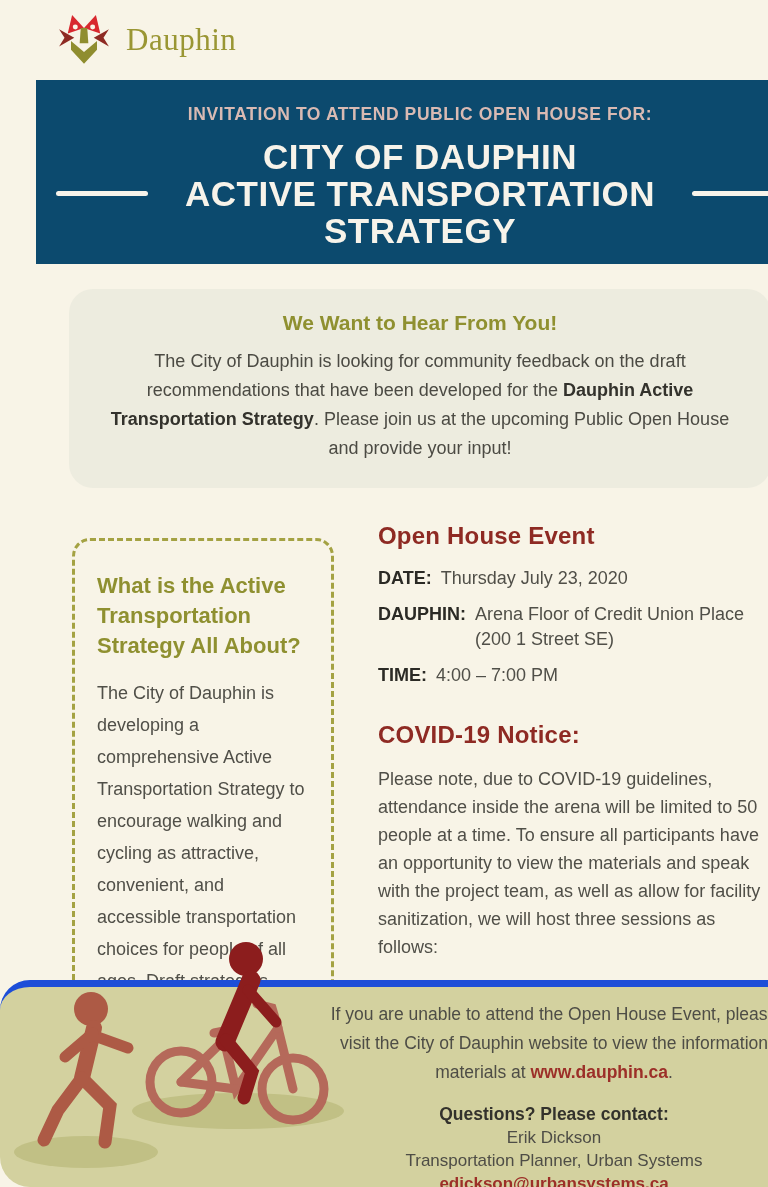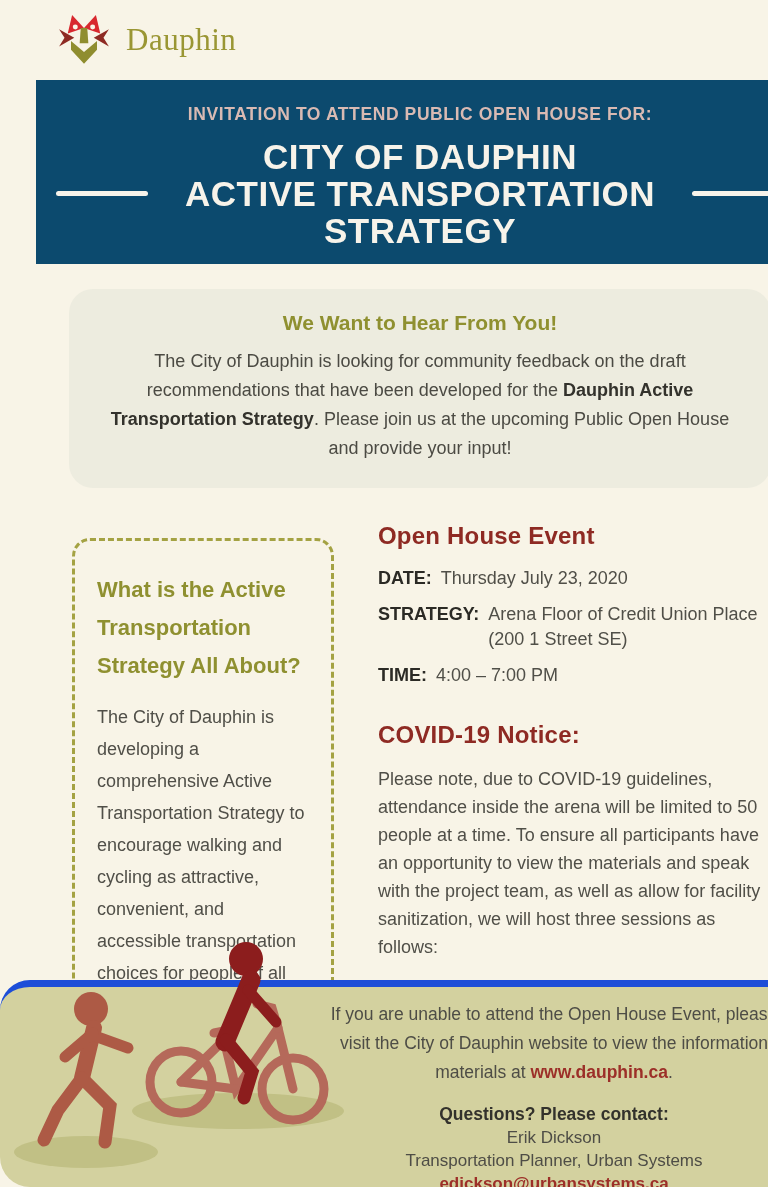--- a/index.html
+++ b/index.html
@@ -27,21 +27,21 @@
   .intro-heading { font-size:21px; font-weight:700; color:#8f9030; margin:0 0 12px; }
   .intro-body { font-size:18px; line-height:29px; color:#4b4a43; margin:0; }
   .intro-body .bold { font-weight:700; color:#33322c; }
 
   
   .main { display:flex; gap:44px; padding:34px 30px 0 36px; align-items:flex-start; }
   .about-box {
     width:262px; flex:0 0 auto; box-sizing:border-box; margin-top:16px;
     border:3px dashed #a4a243; border-radius:18px; padding:30px 22px 36px;
   }
-  .about-heading { font-size:22px; line-height:38px; font-weight:700; color:#8f9030; margin:0 0 16px; }
+  .about-heading { font-size:22px; line-height:30px; font-weight:700; color:#8f9030; margin:0 0 16px; }
   .about-body { font-size:18px; line-height:32px; color:#504f48; margin:0; }
 
   .right-col { flex:1; min-width:0; }
   .section-heading { font-size:24px; font-weight:800; color:#8e2a23; margin:0 0 16px; letter-spacing:0.2px; }
   .detail-row { display:flex; gap:9px; margin-bottom:11px; font-size:18px; line-height:25px; }
   .detail-label { font-weight:700; color:#2b2a25; white-space:nowrap; }
   .detail-value { color:#504f48; }
 
   .covid-heading { margin-top:33px; }
   .covid-body { font-size:18px; line-height:28px; color:#504f48; margin:14px 0 0; }
@@ -106,21 +106,21 @@
     </aside>
 
     <div class="right-col">
       <h3 class="section-heading">Open House Event</h3>
 
       <div class="detail-row">
         <span class="detail-label">DATE:</span>
         <span class="detail-value">Thursday July 23, 2020</span>
       </div>
       <div class="detail-row">
-        <span class="detail-label">STRATEGY:</span>
+        <span class="detail-label">DAUPHIN:</span>
         <span class="detail-value">
           <span>Arena Floor of Credit Union Place</span><br>
           <span>(200 1 Street SE)</span>
         </span>
       </div>
       <div class="detail-row">
         <span class="detail-label">TIME:</span>
         <span class="detail-value">4:00 – 7:00 PM</span>
       </div>
 

